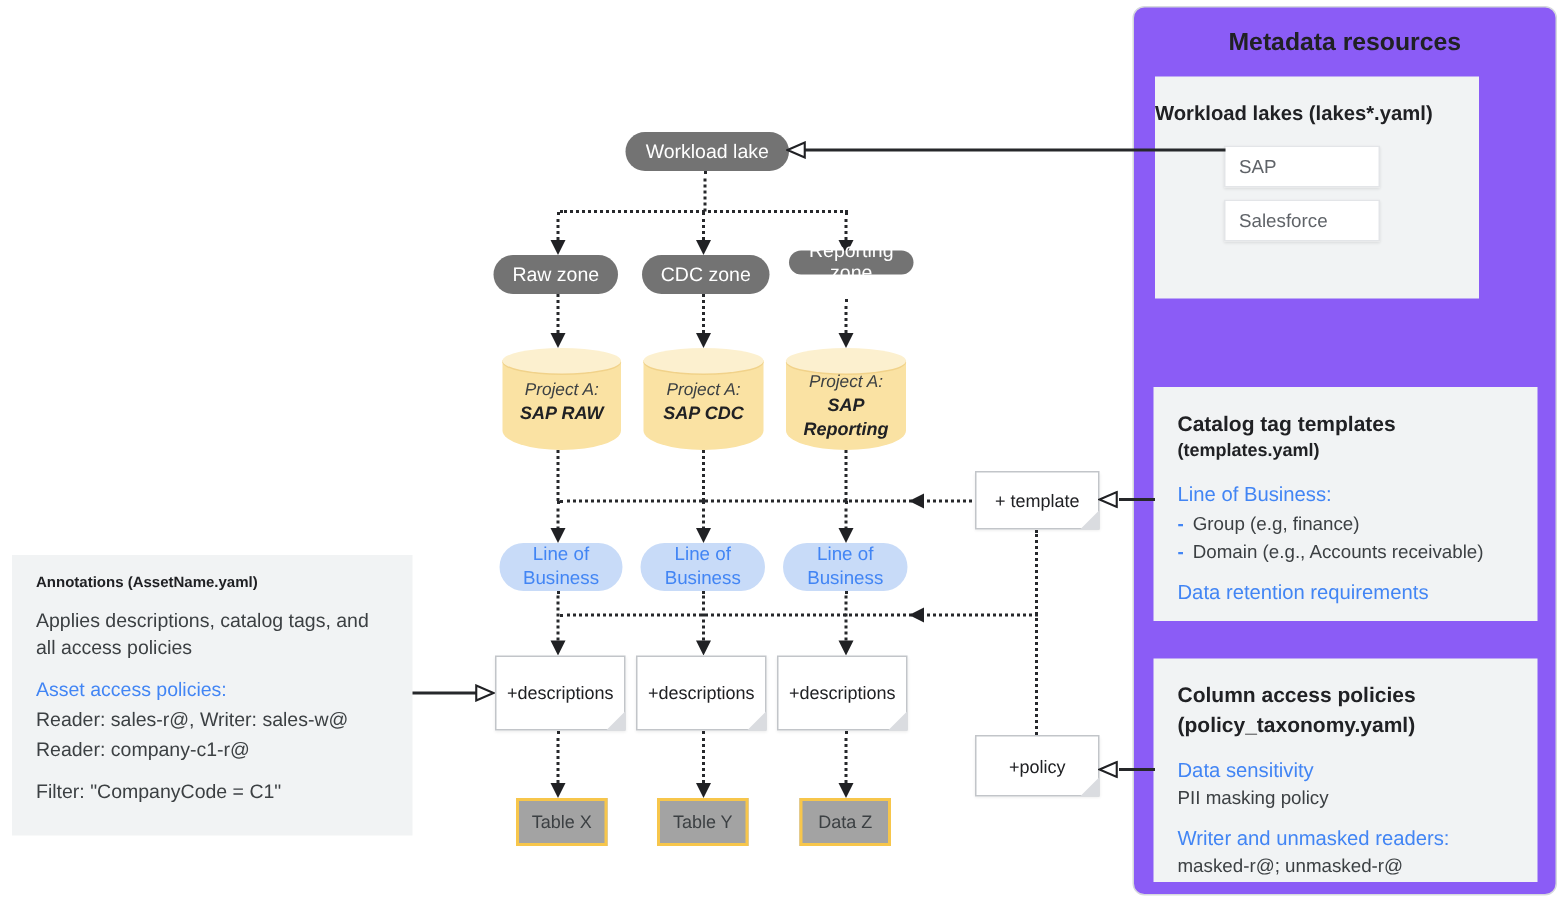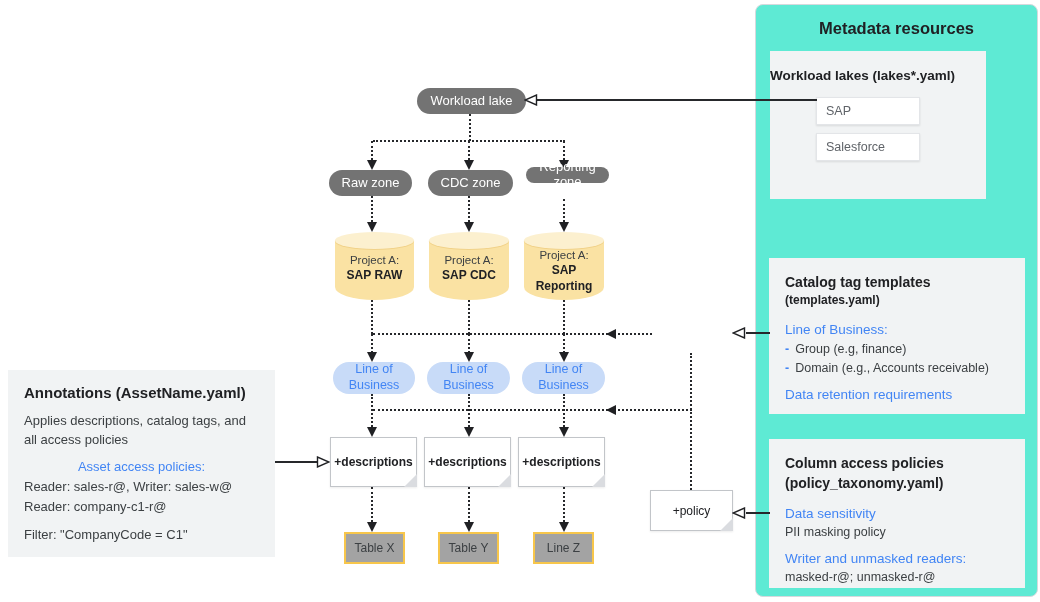--- a/index.html
+++ b/index.html
@@ -14,31 +14,31 @@
   .pill-lob { position:absolute; background:#C8DBF8; color:#4285F4; border-radius:16px;
           display:flex; align-items:center; justify-content:center; text-align:center;
           font-size:12.5px; font-weight:500; line-height:1.25; padding:0 10px; }
 
   
   .cyl { position:absolute; width:80px; height:68px; }
   .cyl .body { position:absolute; top:8px; left:0; right:0; bottom:0; background:#FAE2A3;
                border-radius:0 0 50% 50% / 0 0 13px 13px; }
   .cyl .top  { position:absolute; top:0; left:0; right:0; height:17px; background:#FCF0CF;
                border-radius:50%; box-shadow:0 1px 0 rgba(240,208,135,.9); }
-  .cyl .lbl  { position:absolute; top:21px; left:0; right:0; text-align:center; line-height:1.3; }
+  .cyl .lbl  { position:absolute; top:21px; left:0; right:0; text-align:center; line-height:1.3;font-style:italic; }
   .cyl .lbl .pre  { font-size:11.5px; color:#3C4043; display:block; }
   .cyl .lbl .name { font-size:12px; font-weight:700; color:#202124; display:block; }
 
   
   .note { position:absolute; background:#fff; border:1px solid #C2C5C9;
           display:flex; align-items:center; justify-content:center;
           font-size:12px; color:#202124; box-shadow:0 1px 2px rgba(0,0,0,.08); }
   .note .fold { position:absolute; right:-1px; bottom:-1px; width:0; height:0;
           border-left:13px solid transparent; border-bottom:13px solid #DADCE0; }
-  .note.bold { font-weight:700; }
+  .note.bold { font-weight:400; }
   .note.med  { font-weight:500; }
 
   
   .outbox { position:absolute; background:#a3a3a3; border:2px solid #F7C64B;
             display:flex; align-items:center; justify-content:center;
             font-size:12px; color:#3C4043; }
 
   
   .vdot { position:absolute; width:0; border-left:2px dotted #26282B; }
   .hdot { position:absolute; height:0; border-top:2px dotted #26282B; }
@@ -47,27 +47,27 @@
               border-left:5px solid transparent; border-right:5px solid transparent;
               border-top:10px solid #202124; }
   .tri-left { position:absolute; width:0; height:0;
               border-top:5px solid transparent; border-bottom:5px solid transparent;
               border-right:10px solid #202124; }
   .hollow { position:absolute; }
 
   
   .lpanel { position:absolute; left:8px; top:370px; width:267px; height:187px;
             background:#F1F3F4; padding:12px 16px; font-size:13px; color:#3C4043; line-height:1.45; }
-  .lpanel .ttl { font-weight:700; color:#202124; font-size:15px; margin-bottom:8px; }
-  .lpanel .blue { color:#4285F4; margin-top:9px;text-align:center; }
+  .lpanel .ttl { font-weight:700; color:#202124; font-size:10px; margin-bottom:8px; }
+  .lpanel .blue { color:#4285F4; margin-top:9px; }
   .lpanel .row { margin-top:1px; }
 
   
   .rpanel { position:absolute; left:755px; top:4px; width:283px; height:593px;
-            background:#5eead4; border:1px solid #D6D9DD; border-radius:8px; }
+            background:#8b5cf6; border:1px solid #D6D9DD; border-radius:8px; }
   .rpanel .ttl { text-align:center; font-weight:700; font-size:16.5px; color:#202124; margin-top:14px; }
   .sect { position:absolute; background:#F1F3F4; }
   .sect .shead { font-weight:700; font-size:13.5px; color:#202124; line-height:1.45; }
   .s1 { left:14px; top:46px; width:216px; height:148px; padding:15px 0 0 0; text-align:center; }
   .s1 .shead { text-align:left; }
   .lakebox { position:relative; width:104px; height:28px; margin:8px 0 0 46px; background:#fff;
              border:1px solid #E3E5E8; box-shadow:0 1px 2px rgba(0,0,0,.10);
              font-size:12.5px; color:#5F6368; text-align:left; line-height:26px; padding-left:9px; }
   .s2 { left:13px; top:253px; width:256px; height:156px; padding:14px 16px; }
   .s3 { left:13px; top:434px; width:256px; height:149px; padding:14px 16px; }
@@ -170,28 +170,32 @@
   </div>
   <div class="note bold" style="left:424px; top:437px; width:87px; height:50px;">
     <span>+descriptions</span>
     <span class="fold"></span>
   </div>
   <div class="note bold" style="left:518px; top:437px; width:87px; height:50px;">
     <span>+descriptions</span>
     <span class="fold"></span>
   </div>
 
+  <div class="note med" style="left:650px; top:314px; width:83px; height:39px;">
+    <span>+ template</span>
+    <span class="fold"></span>
+  </div>
   <div class="note med" style="left:650px; top:490px; width:83px; height:41px;">
     <span>+policy</span>
     <span class="fold"></span>
   </div>
 
   <div class="outbox" style="left:344px; top:532px; width:61px; height:32px;">Table X</div>
   <div class="outbox" style="left:438px; top:532px; width:61px; height:32px;">Table Y</div>
-  <div class="outbox" style="left:533px; top:532px; width:61px; height:32px;">Line Z</div>
+  <div class="outbox" style="left:533px; top:532px; width:61px; height:32px;">Data Z</div>
 
   <div class="rpanel">
     <div class="ttl">Metadata resources</div>
 
     <div class="sect s1">
       <div class="shead">Workload lakes (lakes*.yaml)</div>
       <div class="lakebox" style="margin-top:11px;">SAP</div>
       <div class="lakebox">Salesforce</div>
     </div>
 

